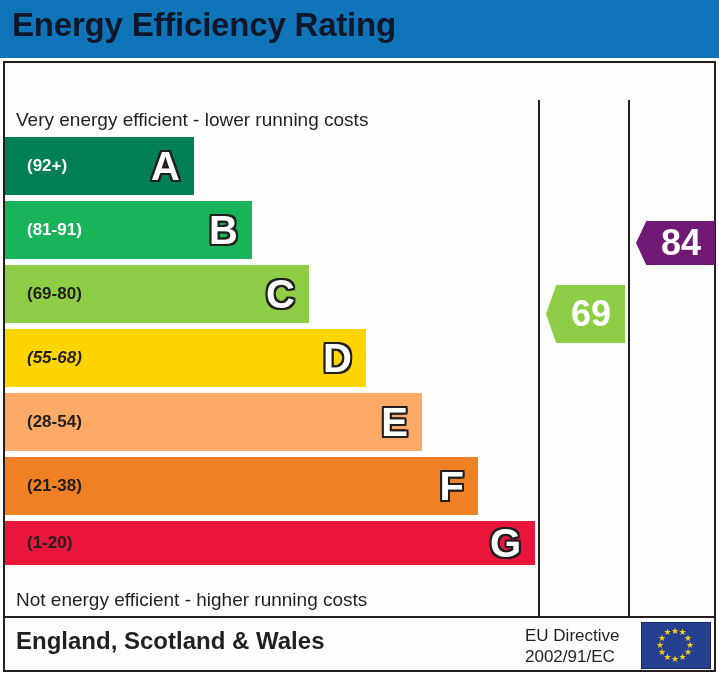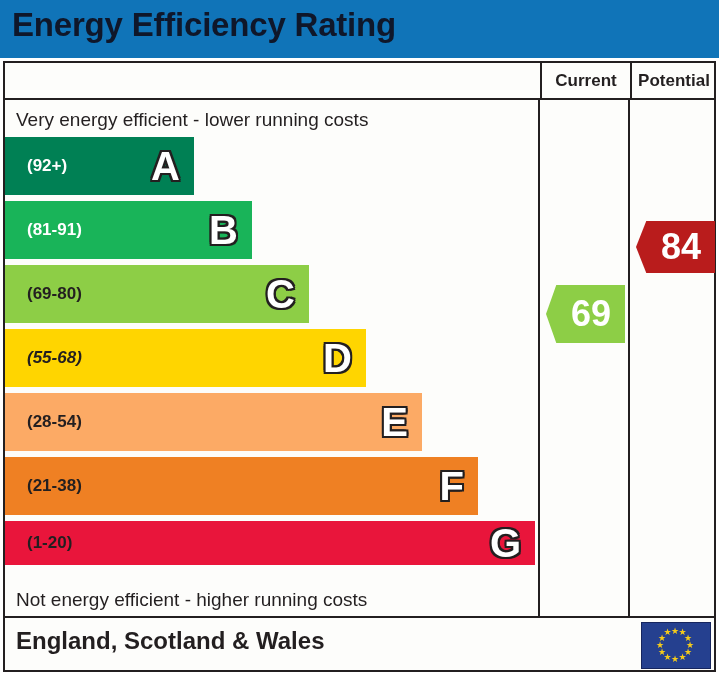--- a/index.html
+++ b/index.html
@@ -205,24 +205,20 @@
 <body>
 
 <div id="epc">
 
   <div class="title-bar">
     <div class="title-text">Energy Efficiency Rating</div>
   </div>
 
   <div class="frame"></div>
 
-  <div class="col-header-row">
-    <div class="col-head current">Current</div>
-    <div class="col-head potential">Potential</div>
-  </div>
 
   <div class="vdiv one"></div>
   <div class="vdiv two"></div>
   <div class="hdiv-bottom"></div>
 
   <div class="caption top">Very energy efficient - lower running costs</div>
   <div class="caption bottom">Not energy efficient - higher running costs</div>
 
   <div id="bands-layer">
       <div class="band band-a" style="top: 137px; width: 189px; height: 58px; background: rgb(0, 128, 84);">
@@ -252,26 +248,30 @@
       <div class="band band-g" style="top: 521px; width: 530px; height: 44px; background: rgb(233, 21, 59);">
         <span class="band-range" style="color: rgb(35, 31, 32);">(1-20)</span>
         <span class="band-letter">G</span>
       </div>
     </div>
 
   <div id="markers-layer">
       <div class="marker" style="left: 546px; width: 79px; height: 58px; top: 285px; background: rgb(141, 206, 70);">
         <span class="marker-value">69</span>
       </div>
-      <div class="marker" style="left: 636px; width: 79px; height: 52px; top: 221px; background: #b91c1c;">
+      <div class="marker" style="left: 636px; width: 79px; height: 44px; top: 221px; background: #701a75;">
         <span class="marker-value">84</span>
       </div>
     </div>
 
   <div class="footer-region">England, Scotland &amp; Wales</div>
+  <div class="footer-directive">
+    <div>EU Directive</div>
+    <div>2002/91/EC</div>
+  </div>
   <div class="eu-flag" id="eu-flag">
       <span class="eu-star" style="left: 28.5px; top: 3.5px;">★</span>
       <span class="eu-star" style="left: 36px; top: 5.37564px;">★</span>
       <span class="eu-star" style="left: 41.4904px; top: 10.5px;">★</span>
       <span class="eu-star" style="left: 43.5px; top: 17.5px;">★</span>
       <span class="eu-star" style="left: 41.4904px; top: 24.5px;">★</span>
       <span class="eu-star" style="left: 36px; top: 29.6244px;">★</span>
       <span class="eu-star" style="left: 28.5px; top: 31.5px;">★</span>
       <span class="eu-star" style="left: 21px; top: 29.6244px;">★</span>
       <span class="eu-star" style="left: 15.5096px; top: 24.5px;">★</span>

